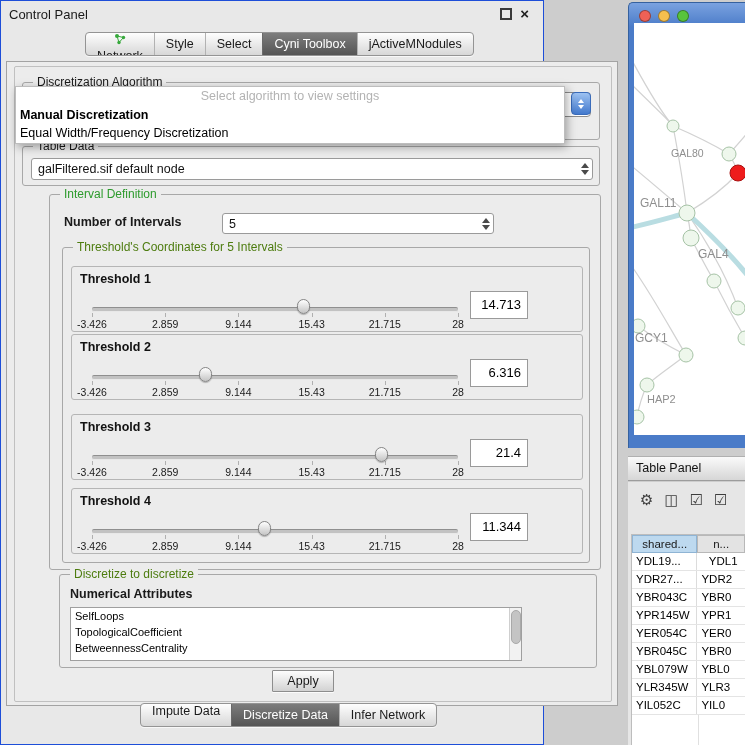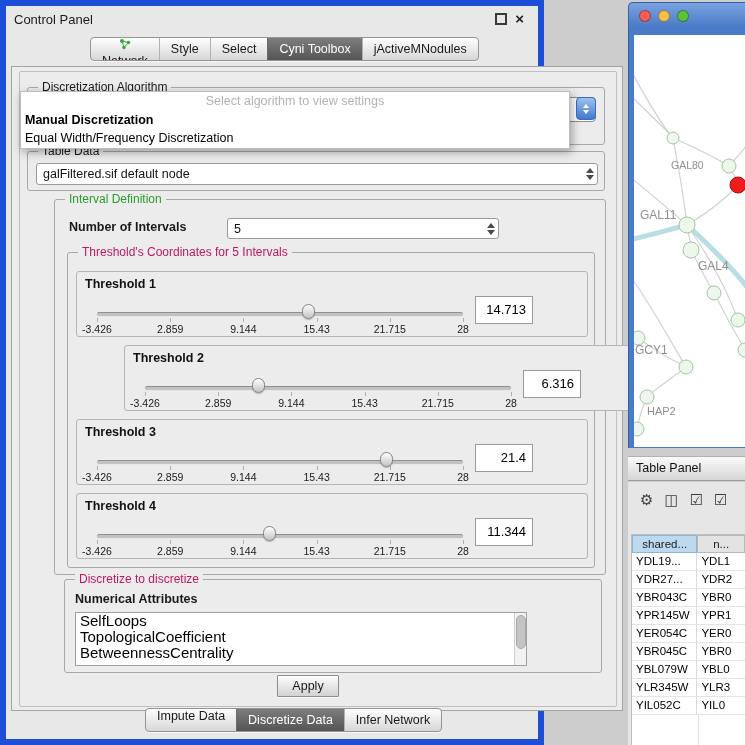--- a/index.html
+++ b/index.html
@@ -1,21 +1,21 @@
 <!DOCTYPE html>
 <html><head>
 <meta charset="utf-8">
 <style>
   html,body{margin:0;padding:0;background:#cdcdcd;}
   .screen{position:relative;width:745px;height:745px;background:#cdcdcd;
     font-family:"Liberation Sans","DejaVu Sans",sans-serif;overflow:hidden;color:#1a1a1a;}
 
   
   .cp{position:absolute;left:0;top:0;width:544px;height:745px;background:#e8e8e8;
-      border:6px solid #1d4ed8;box-sizing:border-box;}
+      border:1px solid #1d4ed8;box-sizing:border-box;}
   .cp-title{position:absolute;left:8px;top:6px;font-size:13px;color:#1a1a1a;}
   .win-btns{position:absolute;right:14px;top:7px;display:flex;gap:8px;align-items:center;}
   .float-btn{width:8px;height:8px;border:2px solid #3a3a3a;background:transparent;}
   .close-btn{font-size:15px;font-weight:bold;color:#222;line-height:12px;}
 
   .tabbar{position:absolute;display:flex;height:22px;border:1px solid #949494;border-radius:4px;
       background:linear-gradient(#fefefe,#d7d7d7);overflow:hidden;box-shadow:0 1px 0 rgba(255,255,255,.7);}
   #topTabs{left:84px;top:31px;}
   #bottomTabs{left:139px;top:702px;z-index:6;}
   .tab{display:flex;align-items:center;gap:4px;padding:0 11px;font-size:12.5px;color:#1a1a1a;
@@ -26,21 +26,21 @@
 
   .main-panel{position:absolute;left:5px;top:60px;width:612px;height:645px;background:#ececec;
       border:1px solid #a3a3a3;box-sizing:border-box;}
   .inner-outline{position:absolute;left:7px;top:4px;width:596px;height:634px;border:1px solid #c0c0c0;
       border-radius:2px;pointer-events:none;}
 
   .group{position:absolute;border:1px solid #a8a8a8;border-radius:3px;box-sizing:border-box;}
   .group-title{position:absolute;top:-8px;left:10px;background:#ececec;padding:0 4px;font-size:12px;
       line-height:15px;color:#1a1a1a;white-space:nowrap;}
   .group-title.green{color:#2d9b2d;}
-  .group-title.blue{color:#be185d;}
+  .group-title.blue{color:#4d7c0f;}
 
   #algoGroup{left:15px;top:20px;width:578px;height:58px;}
   #algoComboFrag{position:absolute;left:536px;top:30px;width:46px;height:23px;background:#fff;
       border:1px solid #8c8c8c;border-radius:4px;z-index:1;}
   .aqua-stepper{position:absolute;right:-1px;top:-1px;width:20px;height:23px;border-radius:4px;
       background:linear-gradient(#9dc2f1,#4379cd);display:flex;flex-direction:column;align-items:center;
       justify-content:center;gap:2px;border:1px solid #3a6cbb;box-sizing:border-box;}
 
   #algoPopup{position:absolute;left:8px;top:24px;width:548px;height:56px;background:#fff;
       border:1px solid #bdbdbd;box-shadow:2px 3px 9px rgba(0,0,0,.35);z-index:5;}
@@ -79,38 +79,38 @@
   .t-scale{position:absolute;top:51px;font-size:10.5px;color:#1a1a1a;transform:translateX(-50%);
       white-space:nowrap;}
   .t-value{position:absolute;left:398px;top:24px;width:58px;height:28px;background:#fff;
       border:1px solid #9a9a9a;font-size:13px;color:#000;text-align:right;line-height:26px;
       padding-right:6px;box-sizing:border-box;}
 
   #attrGroup{left:52px;top:512px;width:538px;height:94px;}
   .attr-heading{position:absolute;left:10px;top:12px;font-size:12.5px;font-weight:bold;}
   .listbox{position:absolute;left:10px;top:32px;width:452px;height:54px;background:#fff;
       border:1px solid #9f9f9f;overflow:hidden;box-sizing:border-box;}
-  .list-item{height:16px;line-height:16px;font-size:15px;padding-left:4px;color:#000;white-space:nowrap;}
+  .list-item{height:16px;line-height:16px;font-size:11px;padding-left:4px;color:#000;white-space:nowrap;}
   .list-scrollbar{position:absolute;right:0;top:0;width:12px;height:100%;background:#f2f2f2;
       border-left:1px solid #cfcfcf;box-sizing:border-box;}
   .list-thumb{position:absolute;left:1px;top:2px;width:8px;height:32px;background:#c4c4c4;
       border:1px solid #a9a9a9;border-radius:5px;}
 
   .apply-btn{position:absolute;left:265px;top:608px;width:62px;height:22px;border:1px solid #8d8d8d;
       border-radius:1px;background:linear-gradient(#fdfdfd,#d2d2d2);font-size:12.5px;text-align:center;
       line-height:20px;box-sizing:border-box;box-shadow:0 1px 0 rgba(255,255,255,.8);}
 
   
   .net-window{position:absolute;left:628px;top:2px;width:117px;height:446px;
       background:linear-gradient(180deg,#7aa2e0 0px,#4a7bc8 24px,#4a7bc8 100%);
       border-radius:5px 0 0 0;border-left:1px solid #35619f;border-top:1px solid #35619f;
       box-sizing:border-box;}
   .traffic{position:absolute;top:7px;left:10px;display:flex;gap:7px;}
   .light{width:12px;height:12px;border-radius:50%;box-sizing:border-box;border:1px solid rgba(0,0,0,.35);}
-  .net-canvas{position:absolute;left:5px;top:32px;width:112px;height:412px;background:#fff;}
+  .net-canvas{position:absolute;left:5px;top:20px;width:112px;height:412px;background:#fff;}
 
   
   .table-panel-header{position:absolute;left:628px;top:456px;width:117px;height:25px;
       background:linear-gradient(#fafafa,#d6d6d6);border-top:1px solid #b0b0b0;
       border-bottom:1px solid #9c9c9c;font-size:12.5px;color:#111;line-height:23px;padding-left:8px;
       box-sizing:border-box;}
   .table-panel{position:absolute;left:628px;top:482px;width:117px;height:263px;background:#e6e6e6;}
   .tp-toolbar{position:absolute;left:0;top:0;width:100%;height:36px;display:flex;align-items:center;
       gap:11px;padding-left:12px;box-sizing:border-box;}
   .tp-icon{font-size:15px;color:#3c3c3c;line-height:16px;}
@@ -218,21 +218,21 @@
               <div class="t-scale" style="left: 166.4px;">9.144</div>
               <div class="t-tick" style="left: 239.6px;"></div>
               <div class="t-scale" style="left: 239.6px;">15.43</div>
               <div class="t-tick" style="left: 312.8px;"></div>
               <div class="t-scale" style="left: 312.8px;">21.715</div>
               <div class="t-tick" style="left: 386px;"></div>
               <div class="t-scale" style="left: 386px;">28</div>
               <div class="t-thumb" style="left: 224.754px;"></div>
               <div class="t-value">14.713</div>
             </div>
-            <div class="threshold-panel" style="top: 92px; margin-left: 48px;">
+            <div class="threshold-panel" style="top: 86px;">
               <div class="t-label">Threshold 2</div>
               <div class="t-groove"></div>
               <div class="t-tick" style="left: 20px;"></div>
               <div class="t-scale" style="left: 20px;">-3.426</div>
               <div class="t-tick" style="left: 93.2px;"></div>
               <div class="t-scale" style="left: 93.2px;">2.859</div>
               <div class="t-tick" style="left: 166.4px;"></div>
               <div class="t-scale" style="left: 166.4px;">9.144</div>
               <div class="t-tick" style="left: 239.6px;"></div>
               <div class="t-scale" style="left: 239.6px;">15.43</div>
@@ -372,21 +372,21 @@
       </div>
     <div class="tp-table">
       <div class="col-line"></div>
       <div class="tp-head" id="tpHead">
           <div class="tp-th sel" style="width: 66px;">shared...</div>
           <div class="tp-th" style="width: 48px;">n...</div>
         </div>
       <div id="tpRows">
           <div class="tp-row">
             <div class="tp-td c1" style="width: 66px;">YDL19...</div>
-            <div class="tp-td" style="width: 48px;">YDL1</div>
+            <div class="tp-td" style="width: 48px; text-align: center;">YDL1</div>
           </div>
           <div class="tp-row">
             <div class="tp-td c1" style="width: 66px;">YDR27...</div>
             <div class="tp-td" style="width: 48px;">YDR2</div>
           </div>
           <div class="tp-row">
             <div class="tp-td c1" style="width: 66px;">YBR043C</div>
             <div class="tp-td" style="width: 48px;">YBR0</div>
           </div>
           <div class="tp-row">

